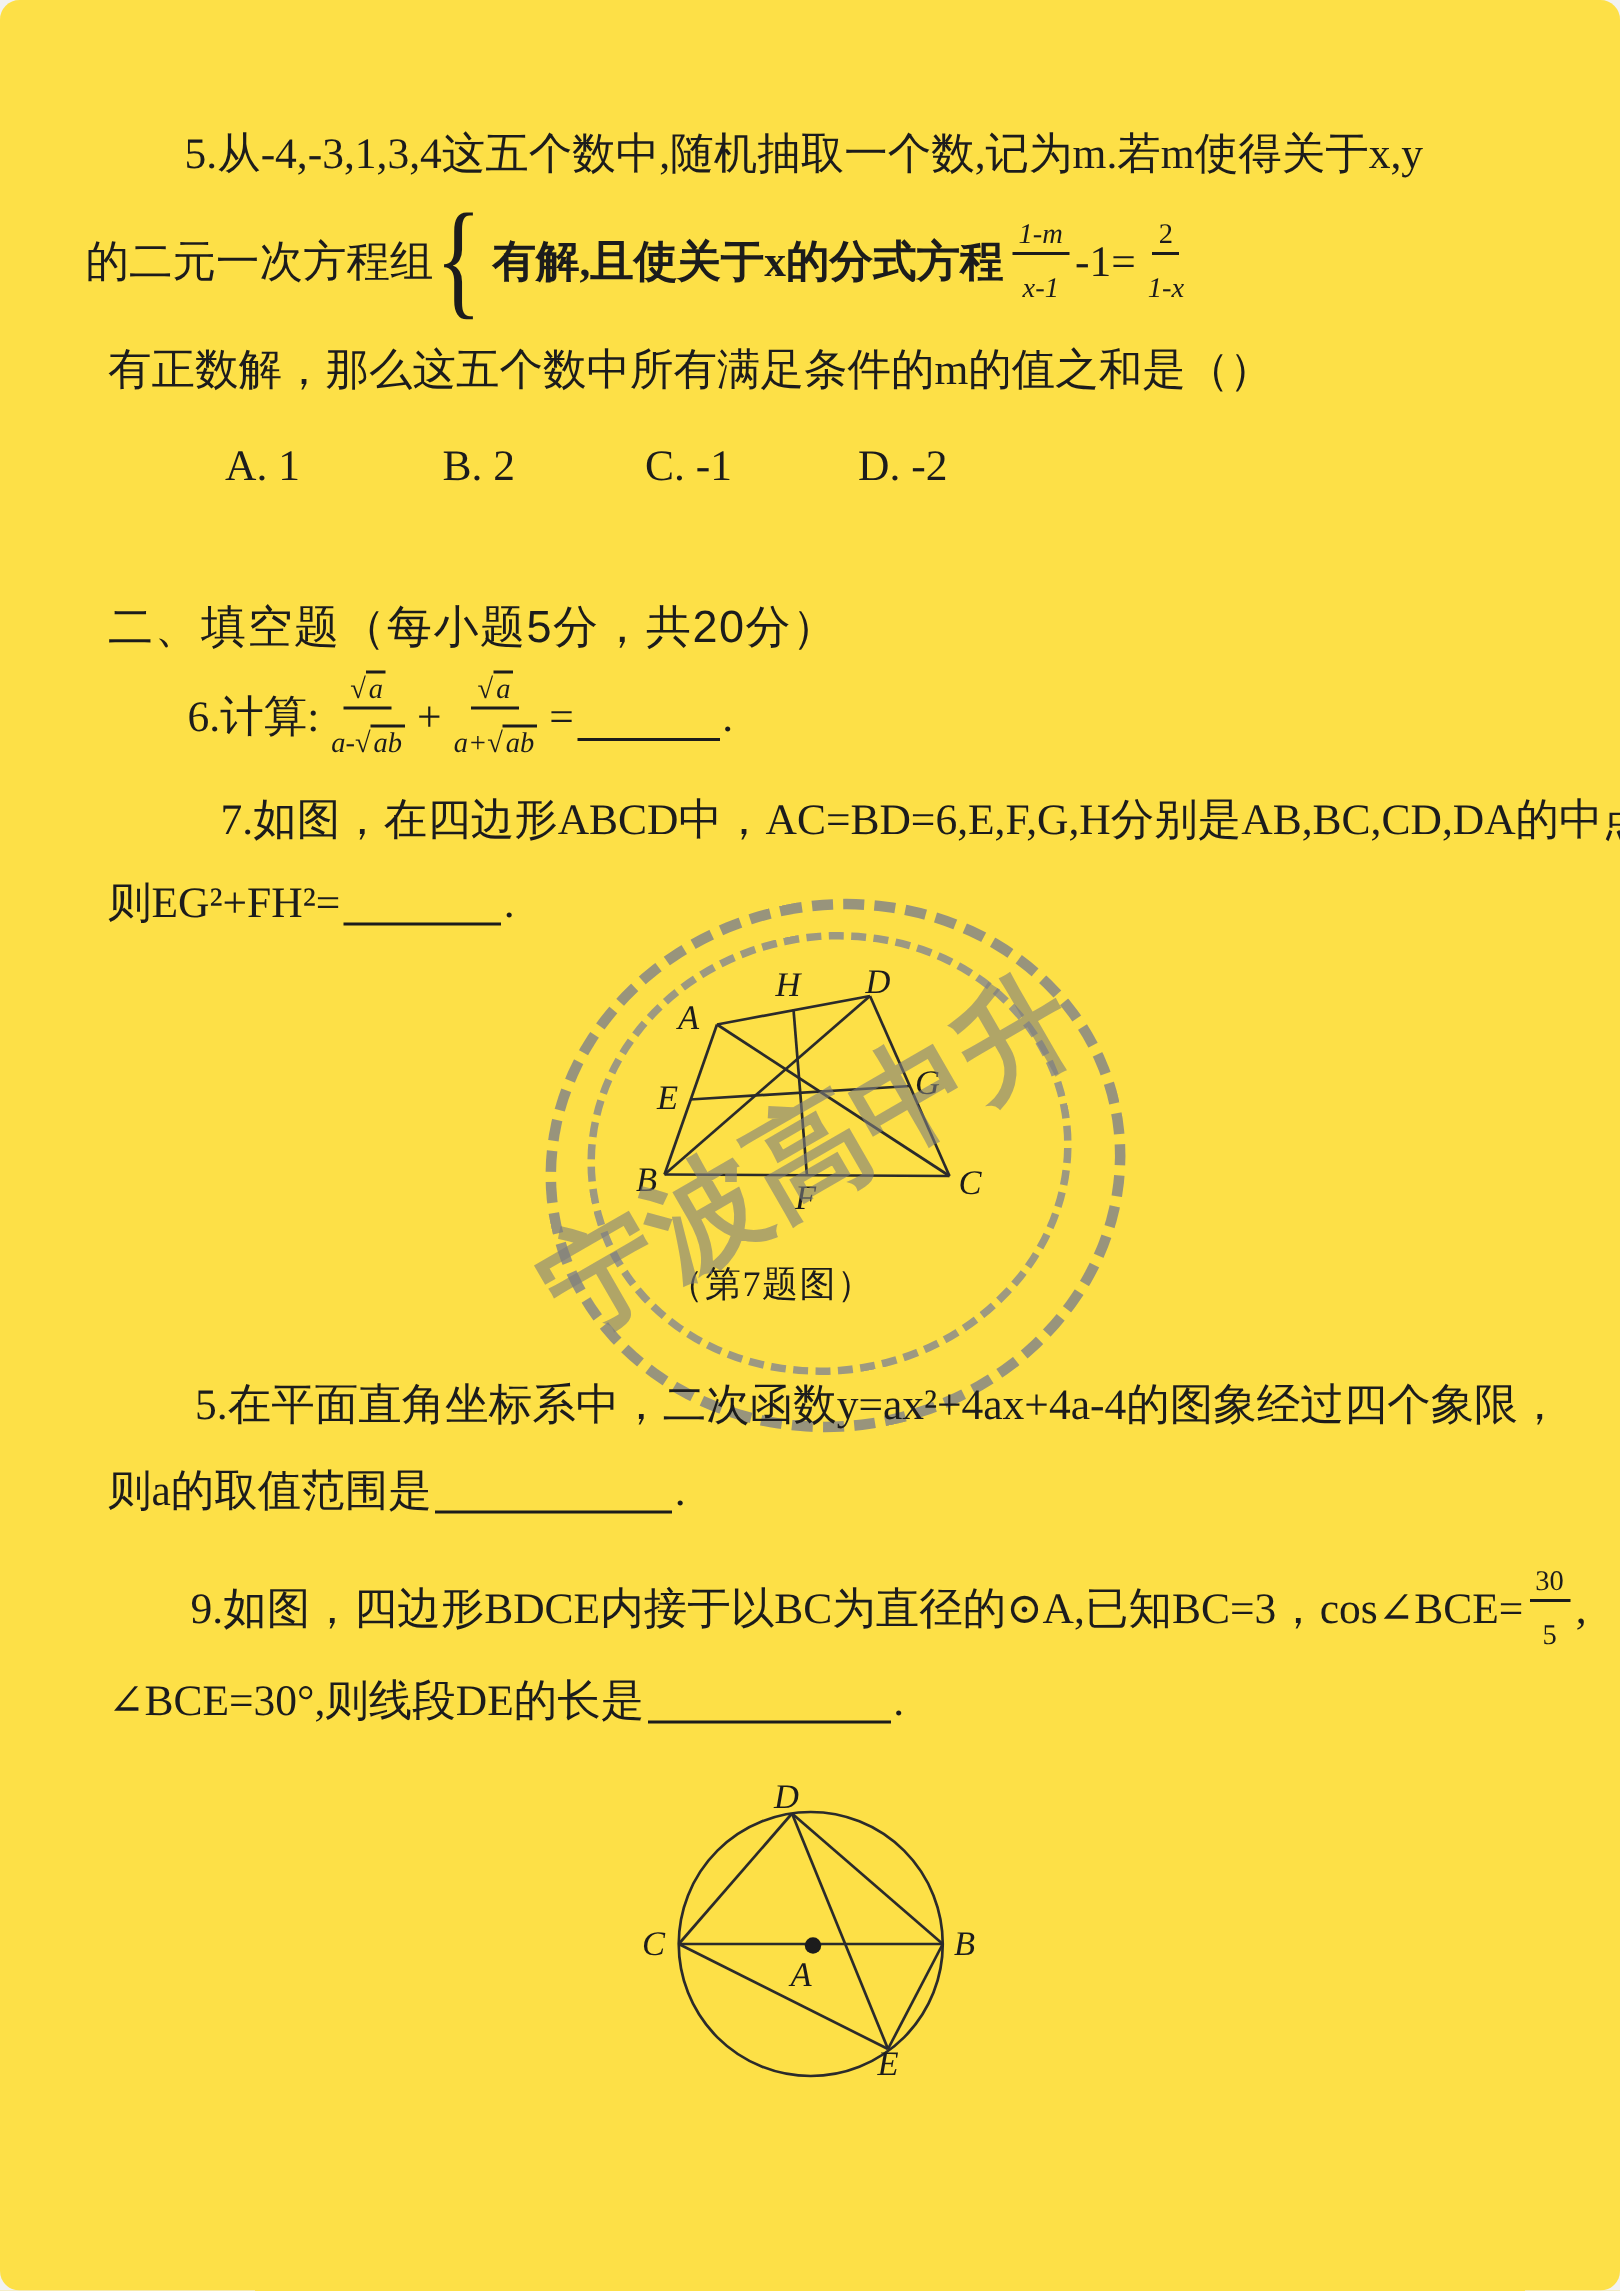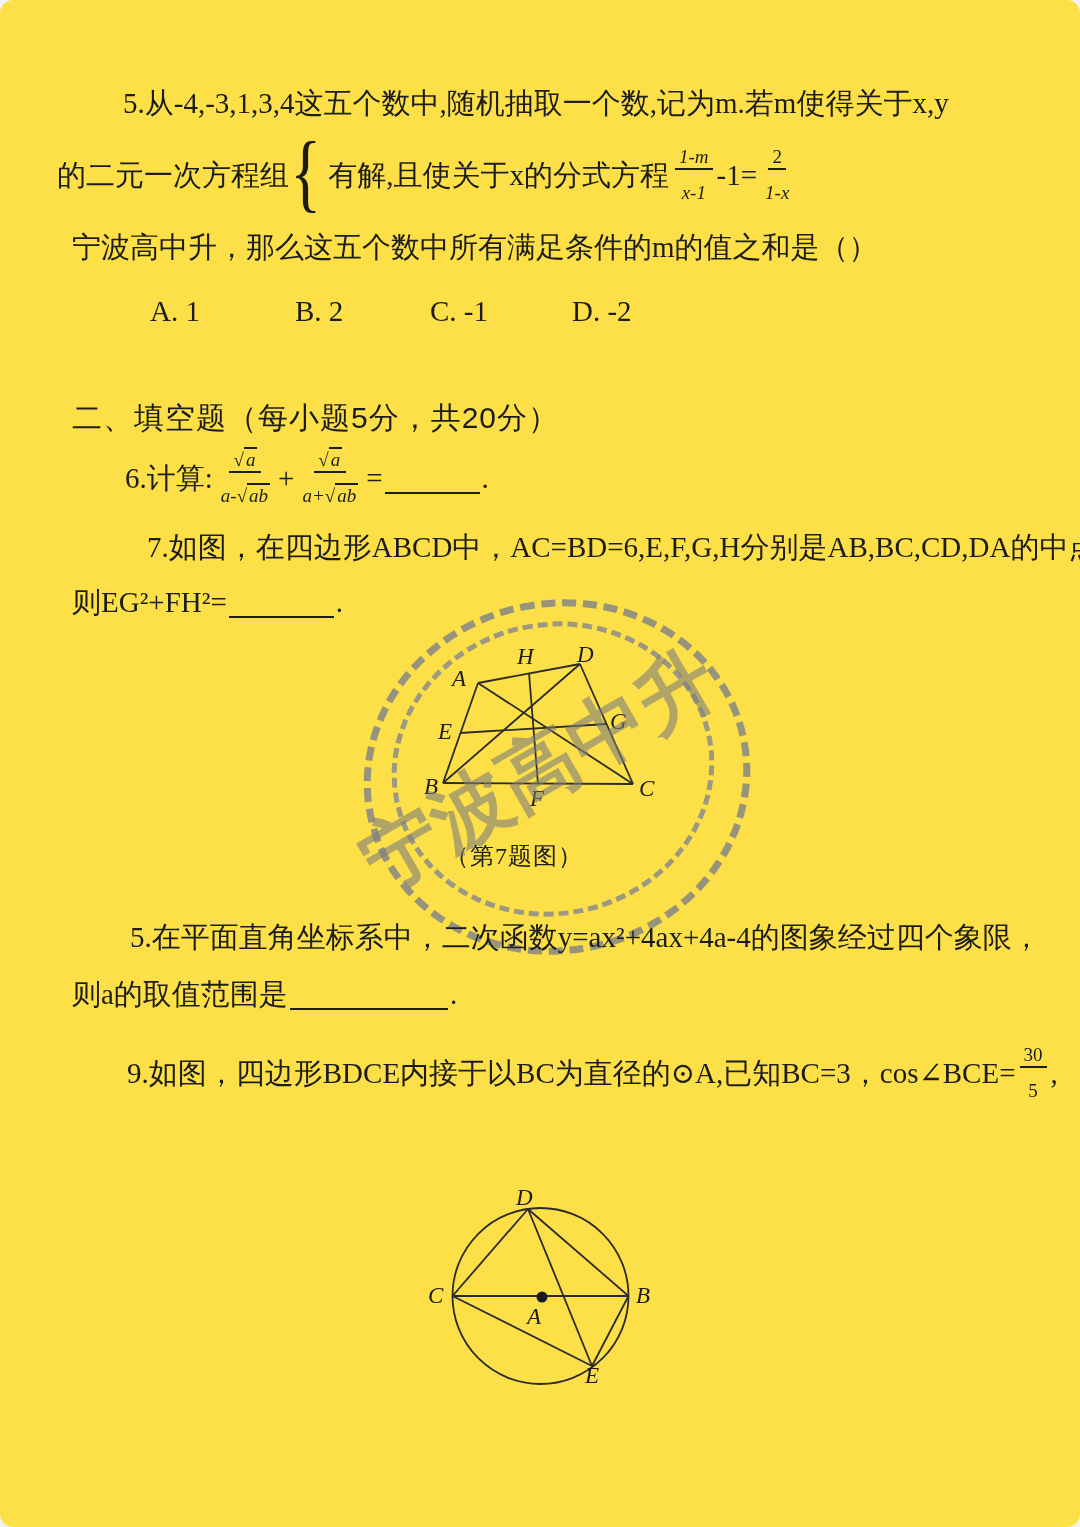--- a/index.html
+++ b/index.html
@@ -3,21 +3,21 @@
 <meta charset="utf-8">
 <style>
   html,body{margin:0;padding:0;background:#f2f2f2;}
   .page{
     position:relative;width:1080px;height:1527px;background:#fde047;
     font-family:"Liberation Serif","DejaVu Serif",serif;color:#1c1c1c;
     overflow:hidden;margin:0 auto;border-radius:13px;
   }
   .line{position:absolute;font-size:29px;line-height:38px;white-space:nowrap;}
   .mrow{display:flex;align-items:center;}
-  .gap{margin:0 2px;}
+  .gap{margin:0 2px;font-weight:bold;}
   .it{font-style:italic;}
   .sec-header{
     position:absolute;font-family:"Liberation Sans","DejaVu Sans",sans-serif;
     font-weight:normal;font-size:30px;white-space:nowrap;letter-spacing:1px;
   }
   
   .frac{display:inline-flex;flex-direction:column;align-items:center;
         font-size:19px;line-height:1.15;margin:0 4px;vertical-align:middle;}
   .frac .num{border-bottom:2px solid #1c1c1c;padding:0 4px;}
   .frac .den{padding:0 4px;margin-top:12px;}
@@ -67,21 +67,21 @@
       <span class="num it">1-m</span>
       <span class="den it">x-1</span>
     </span>
     <span>-1=</span>
     <span class="frac">
       <span class="num">2</span>
       <span class="den it">1-x</span>
     </span>
   </div>
 
-  <div class="line" style="left:72px;top:228px">宁波高中升，那么这五个数中所有满足条件的m的值之和是（）</div>
+  <div class="line" style="left:72px;top:228px">有正数解，那么这五个数中所有满足条件的m的值之和是（）</div>
 
   <div class="line" style="left:150px;top:292px">A. 1</div>
   <div class="line" style="left:295px;top:292px">B. 2</div>
   <div class="line" style="left:430px;top:292px">C. -1</div>
   <div class="line" style="left:572px;top:292px">D. -2</div>
 
   <div class="sec-header" style="left:72px;top:398px">二、填空题（每小题5分，共20分）</div>
 
   <div class="line mrow" style="left:125px;top:442px;height:72px">
     <span>6.计算:</span>
@@ -134,20 +134,23 @@
   </div>
 
   <div class="line mrow" style="left:127px;top:1040px;height:66px">
     <span>9.如图，四边形BDCE内接于以BC为直径的⊙A,已知BC=3，cos∠BCE=</span>
     <span class="frac">
       <span class="num">30</span>
       <span class="den">5</span>
     </span>
     <span>,</span>
   </div>
+  <div class="line" style="left:72px;top:1115px">
+    <span>∠BCE=30°,则线段DE的长是</span><span class="blank" style="width:162px"></span><span>.</span>
+  </div>
 
   <svg class="fig-svg" style="left:440px;top:1185px" width="205" height="210" viewBox="440 1185 205 210">
     <circle class="outline" cx="540.5" cy="1296" r="88"></circle>
     <line x1="452.5" y1="1296" x2="628.5" y2="1296"></line>
     <line x1="528" y1="1209" x2="452.5" y2="1296"></line>
     <line x1="528" y1="1209" x2="628.5" y2="1296"></line>
     <line x1="528" y1="1209" x2="592" y2="1366"></line>
     <line x1="452.5" y1="1296" x2="592" y2="1366"></line>
     <line x1="628.5" y1="1296" x2="592" y2="1366"></line>
     <circle cx="542" cy="1297" r="5.5" fill="#1c1c1c"></circle>

